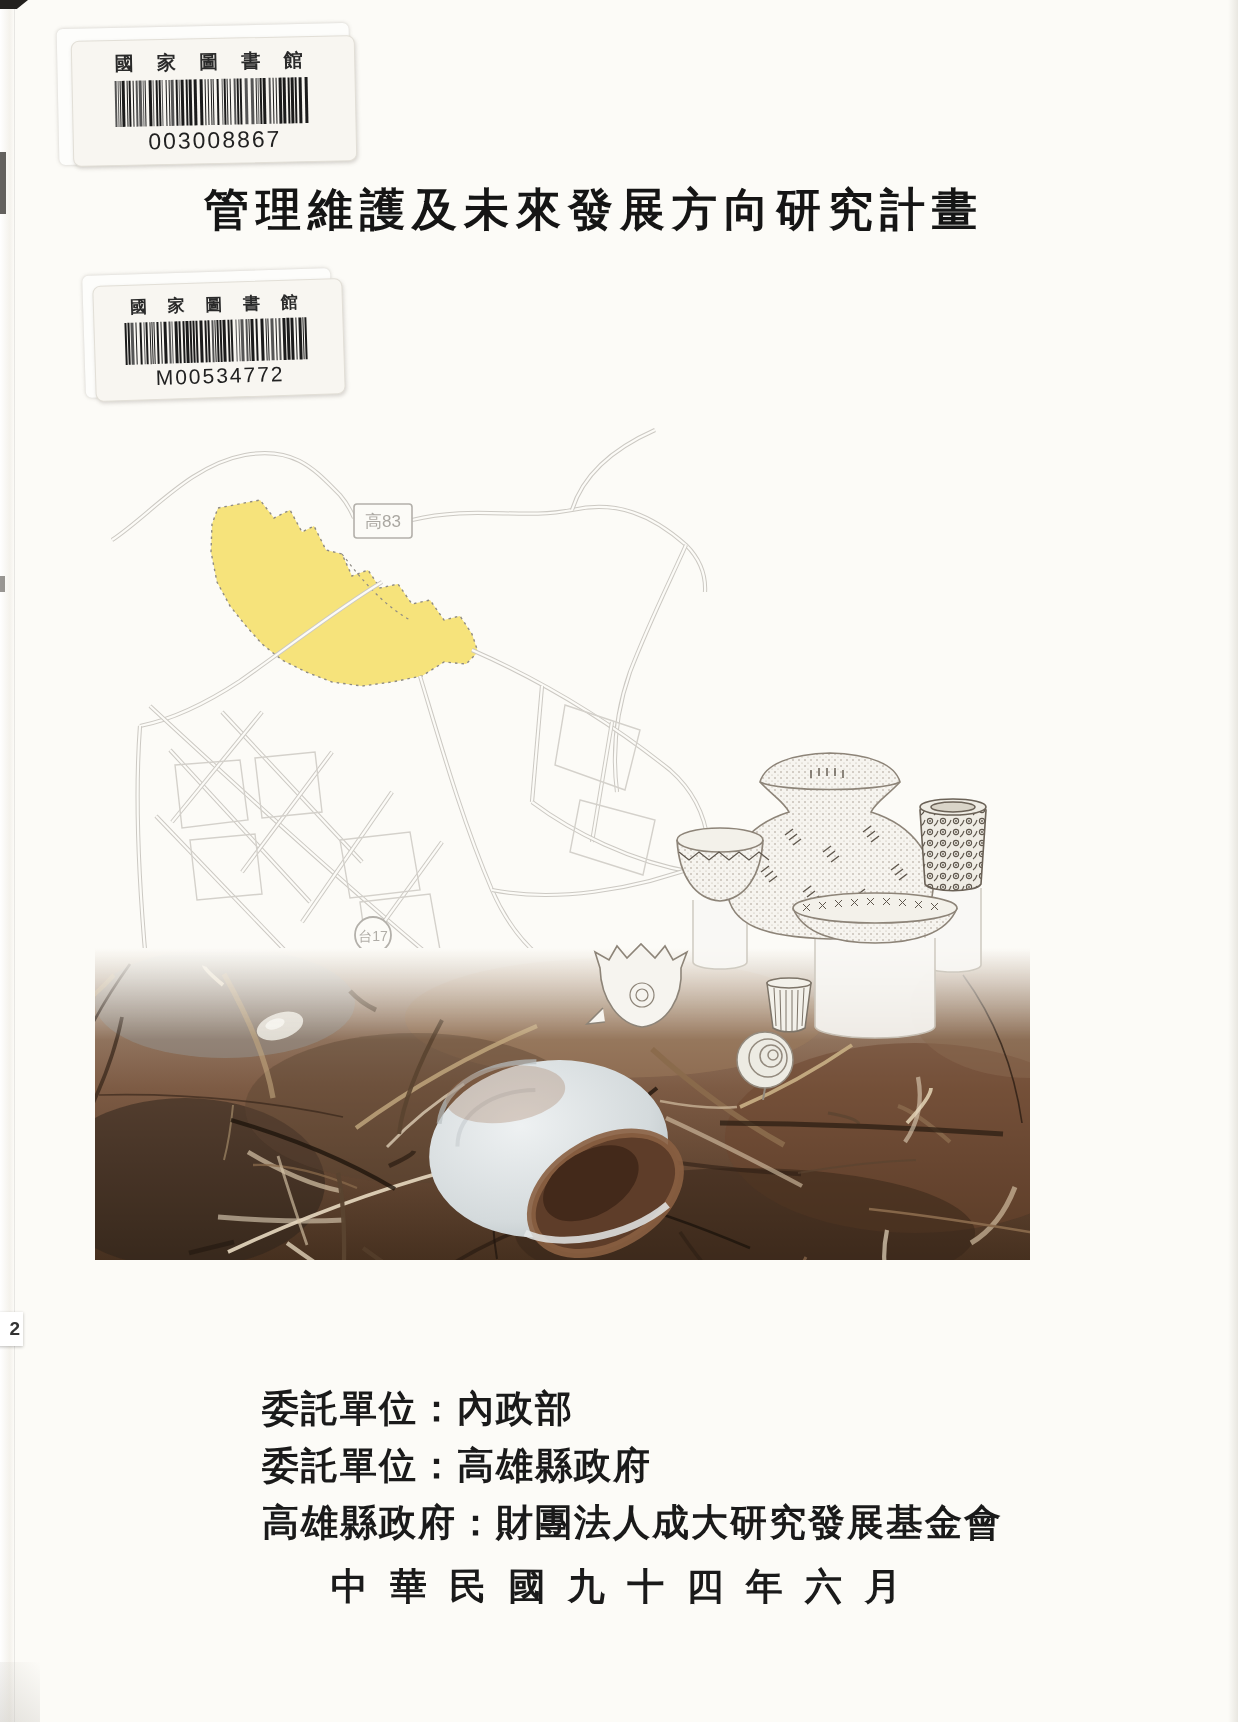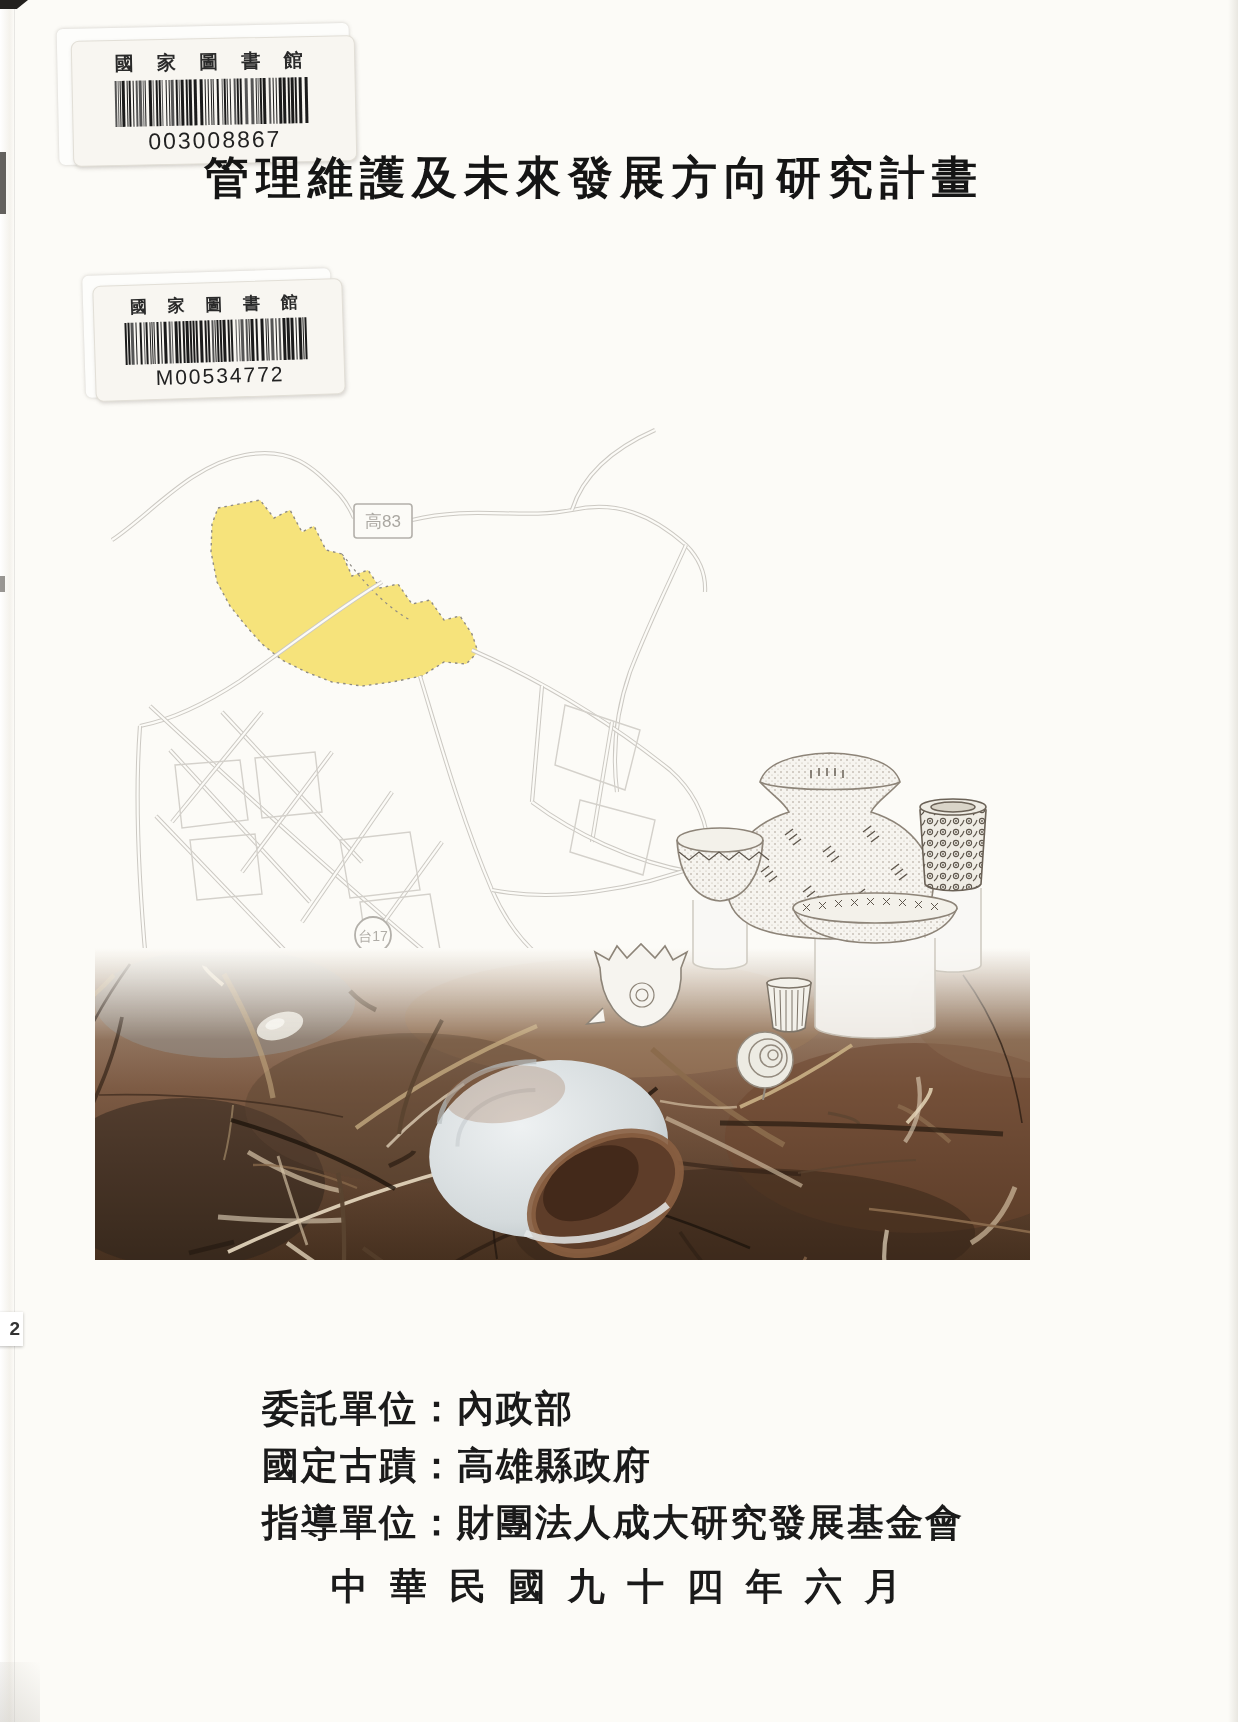--- a/index.html
+++ b/index.html
@@ -35,21 +35,21 @@
   .sticker .num{font-size:23px;letter-spacing:2px;color:#222;margin-top:2px;
     font-family:"Liberation Sans","DejaVu Sans",sans-serif;}
   #sticker1{left:72px;top:38px;width:262px;height:112px;transform:rotate(-1.2deg);}
   #sticker1-back{left:58px;top:26px;width:292px;height:136px;transform:rotate(-1.2deg);}
   #sticker2{left:94px;top:282px;width:228px;height:102px;transform:rotate(-1.8deg);}
   #sticker2-back{left:84px;top:272px;width:248px;height:122px;transform:rotate(-1.8deg);}
 
   
   .title{position:absolute;left:204px;top:146px;z-index:4;font-weight:bold;color:#151515;}
   .title .l1{font-size:45px;letter-spacing:2px;line-height:64px;white-space:nowrap;}
-  .title .l2{font-size:45px;letter-spacing:7px;line-height:64px;white-space:nowrap;}
+  .title .l2{font-size:45px;letter-spacing:7px;line-height:64px;white-space:nowrap;margin-top:32px;}
 
   
   #map-svg{position:absolute;left:110px;top:420px;z-index:1;}
   #photo-svg{position:absolute;left:95px;top:948px;z-index:2;}
   #pottery-svg{position:absolute;left:575px;top:740px;z-index:3;}
 
   
   .credits{position:absolute;left:262px;top:1380px;z-index:4;font-weight:bold;color:#1a1a1a;}
   .credits div{font-size:37px;line-height:57px;letter-spacing:2px;white-space:nowrap;}
   .dateline{position:absolute;left:0;top:1562px;width:1238px;text-align:center;z-index:4;
@@ -430,21 +430,21 @@
       <circle cx="190" cy="320" r="28"></circle>
       <circle cx="193" cy="318" r="19" fill="none"></circle>
       <circle cx="196" cy="316" r="11" fill="none"></circle>
       <circle cx="198" cy="315" r="5" fill="none"></circle>
       <path d="M 190,348 L 188,360" stroke-width="2"></path>
     </g>
   </svg>
 
   <div class="credits">
     <div>委託單位：內政部</div>
-    <div>國定古蹟：高雄縣政府</div>
-    <div>指導單位：財團法人成大研究發展基金會</div>
+    <div>委託單位：高雄縣政府</div>
+    <div>高雄縣政府：財團法人成大研究發展基金會</div>
   </div>
 
   <div class="dateline">中 華 民 國 九 十 四 年 六 月</div>
 
   <div class="spine-tab">2</div>
 
 </div>
 
 </body></html>

